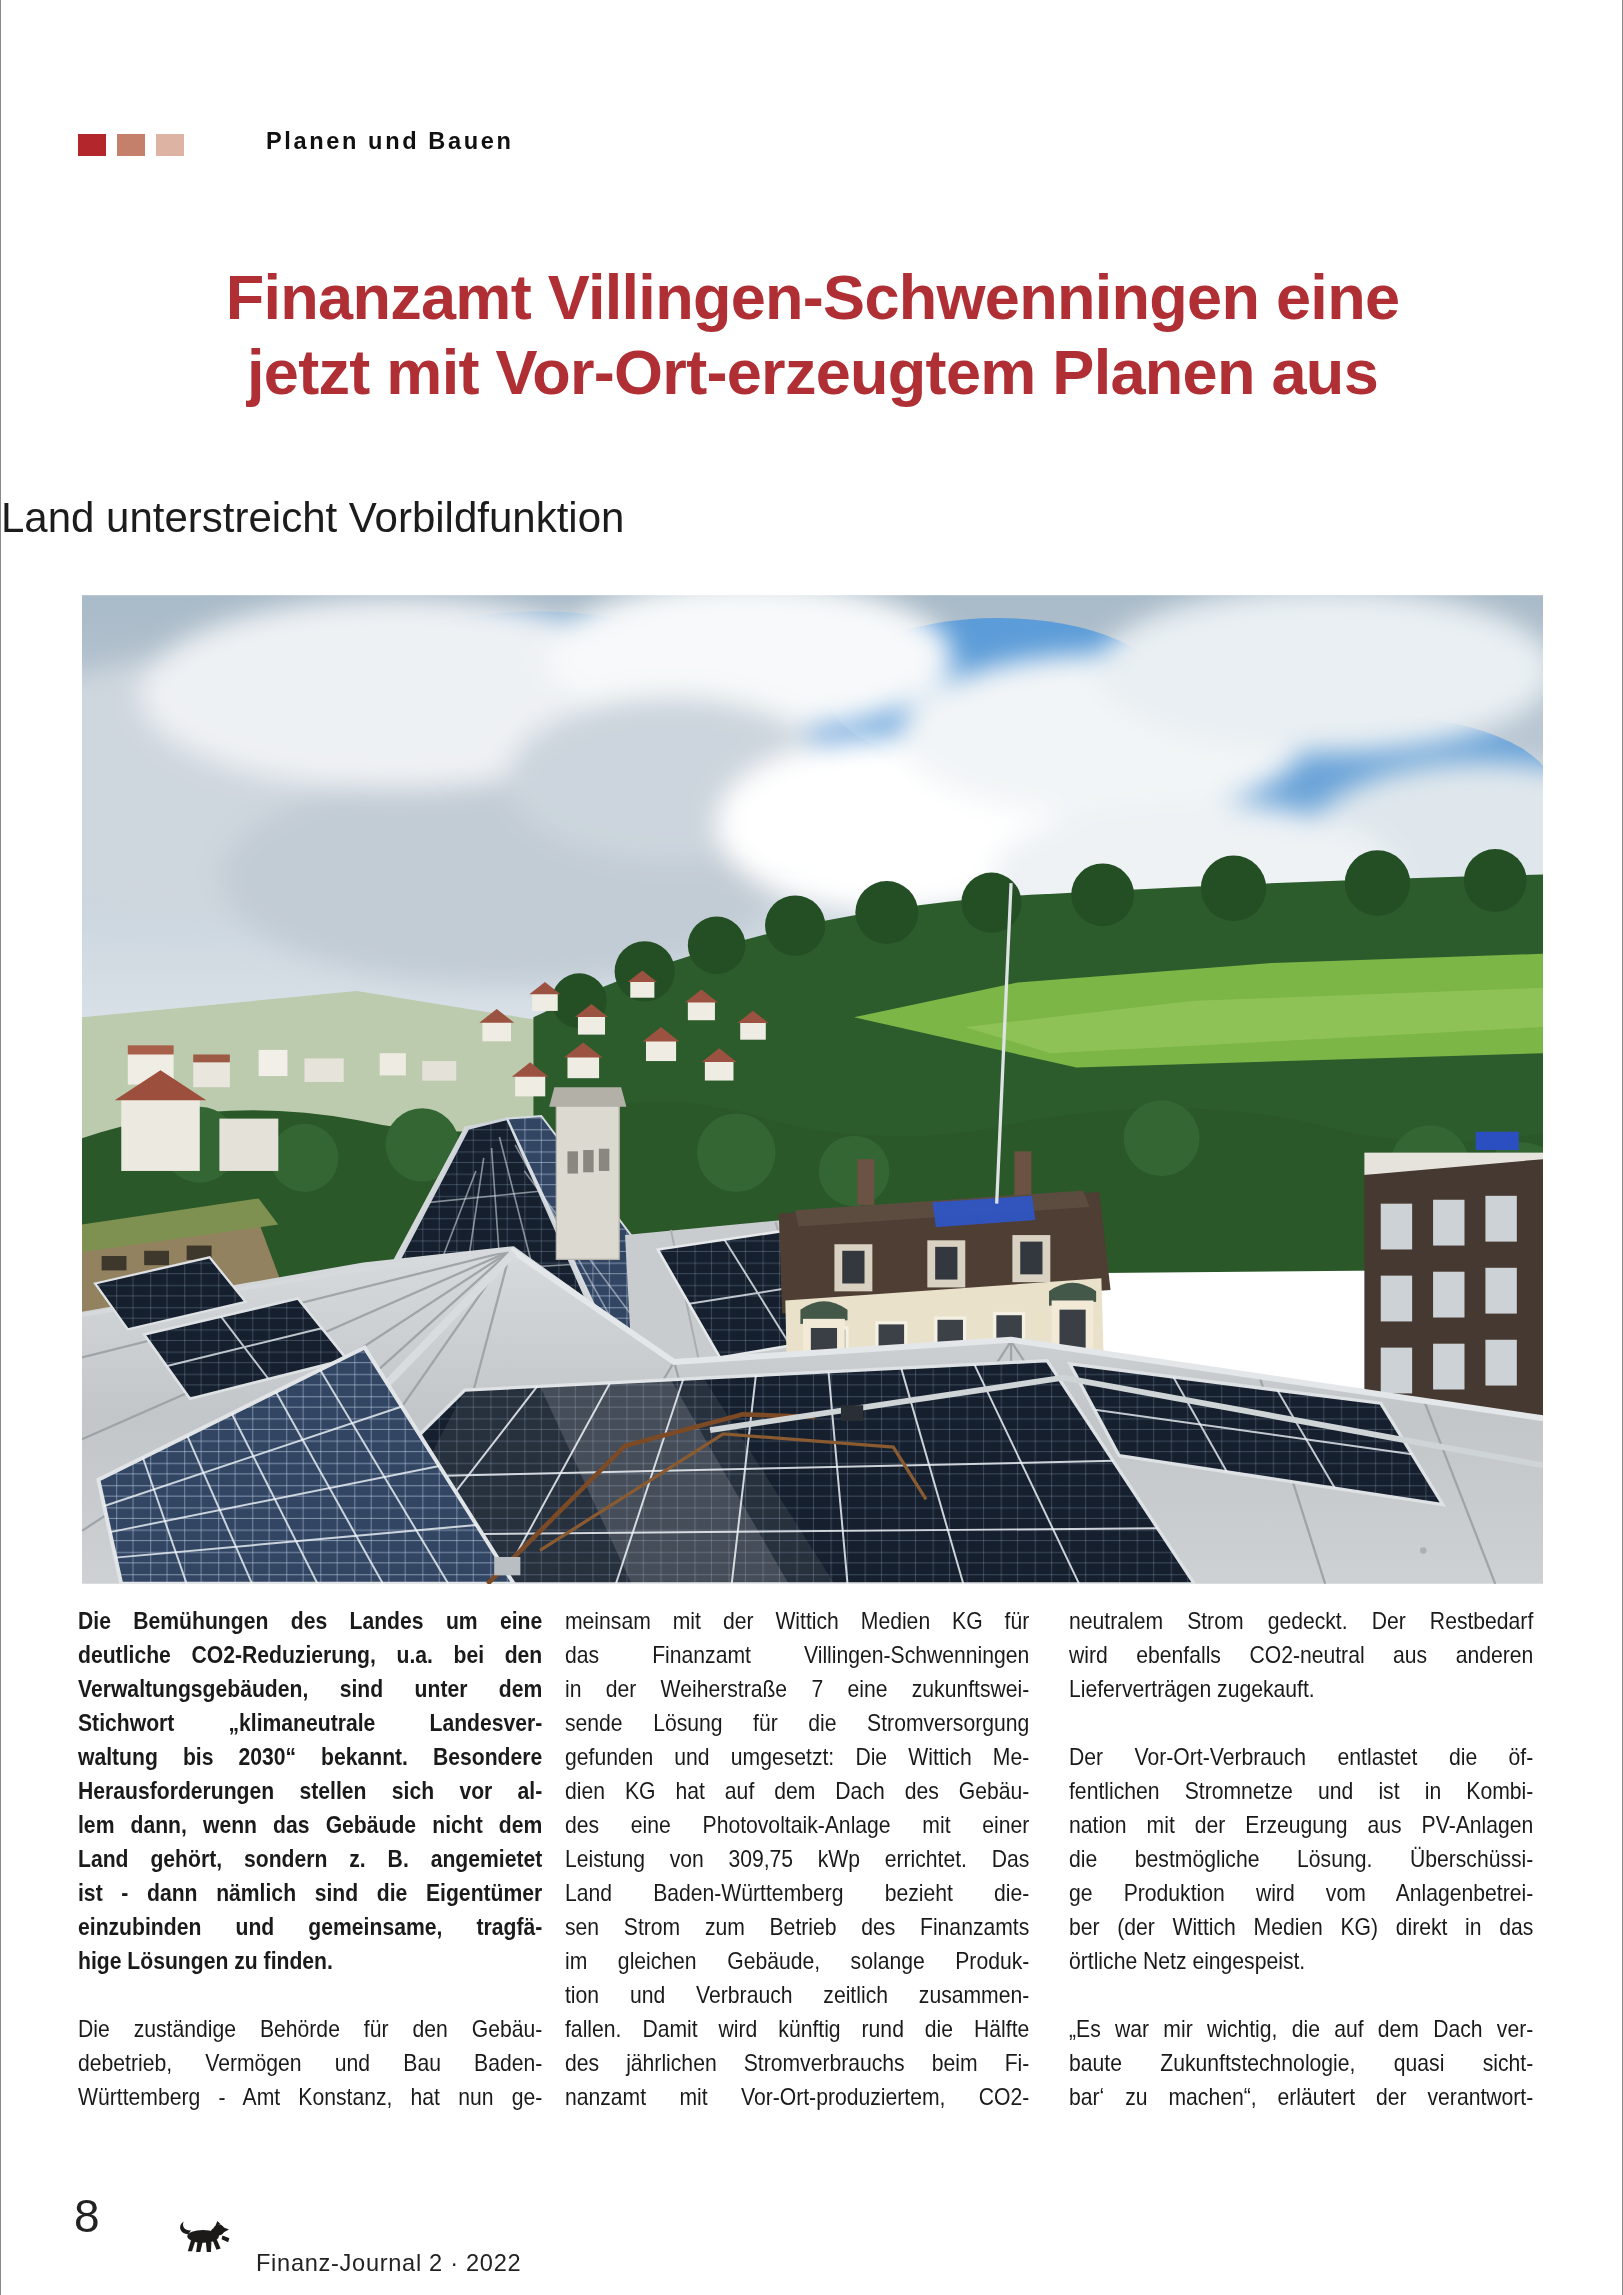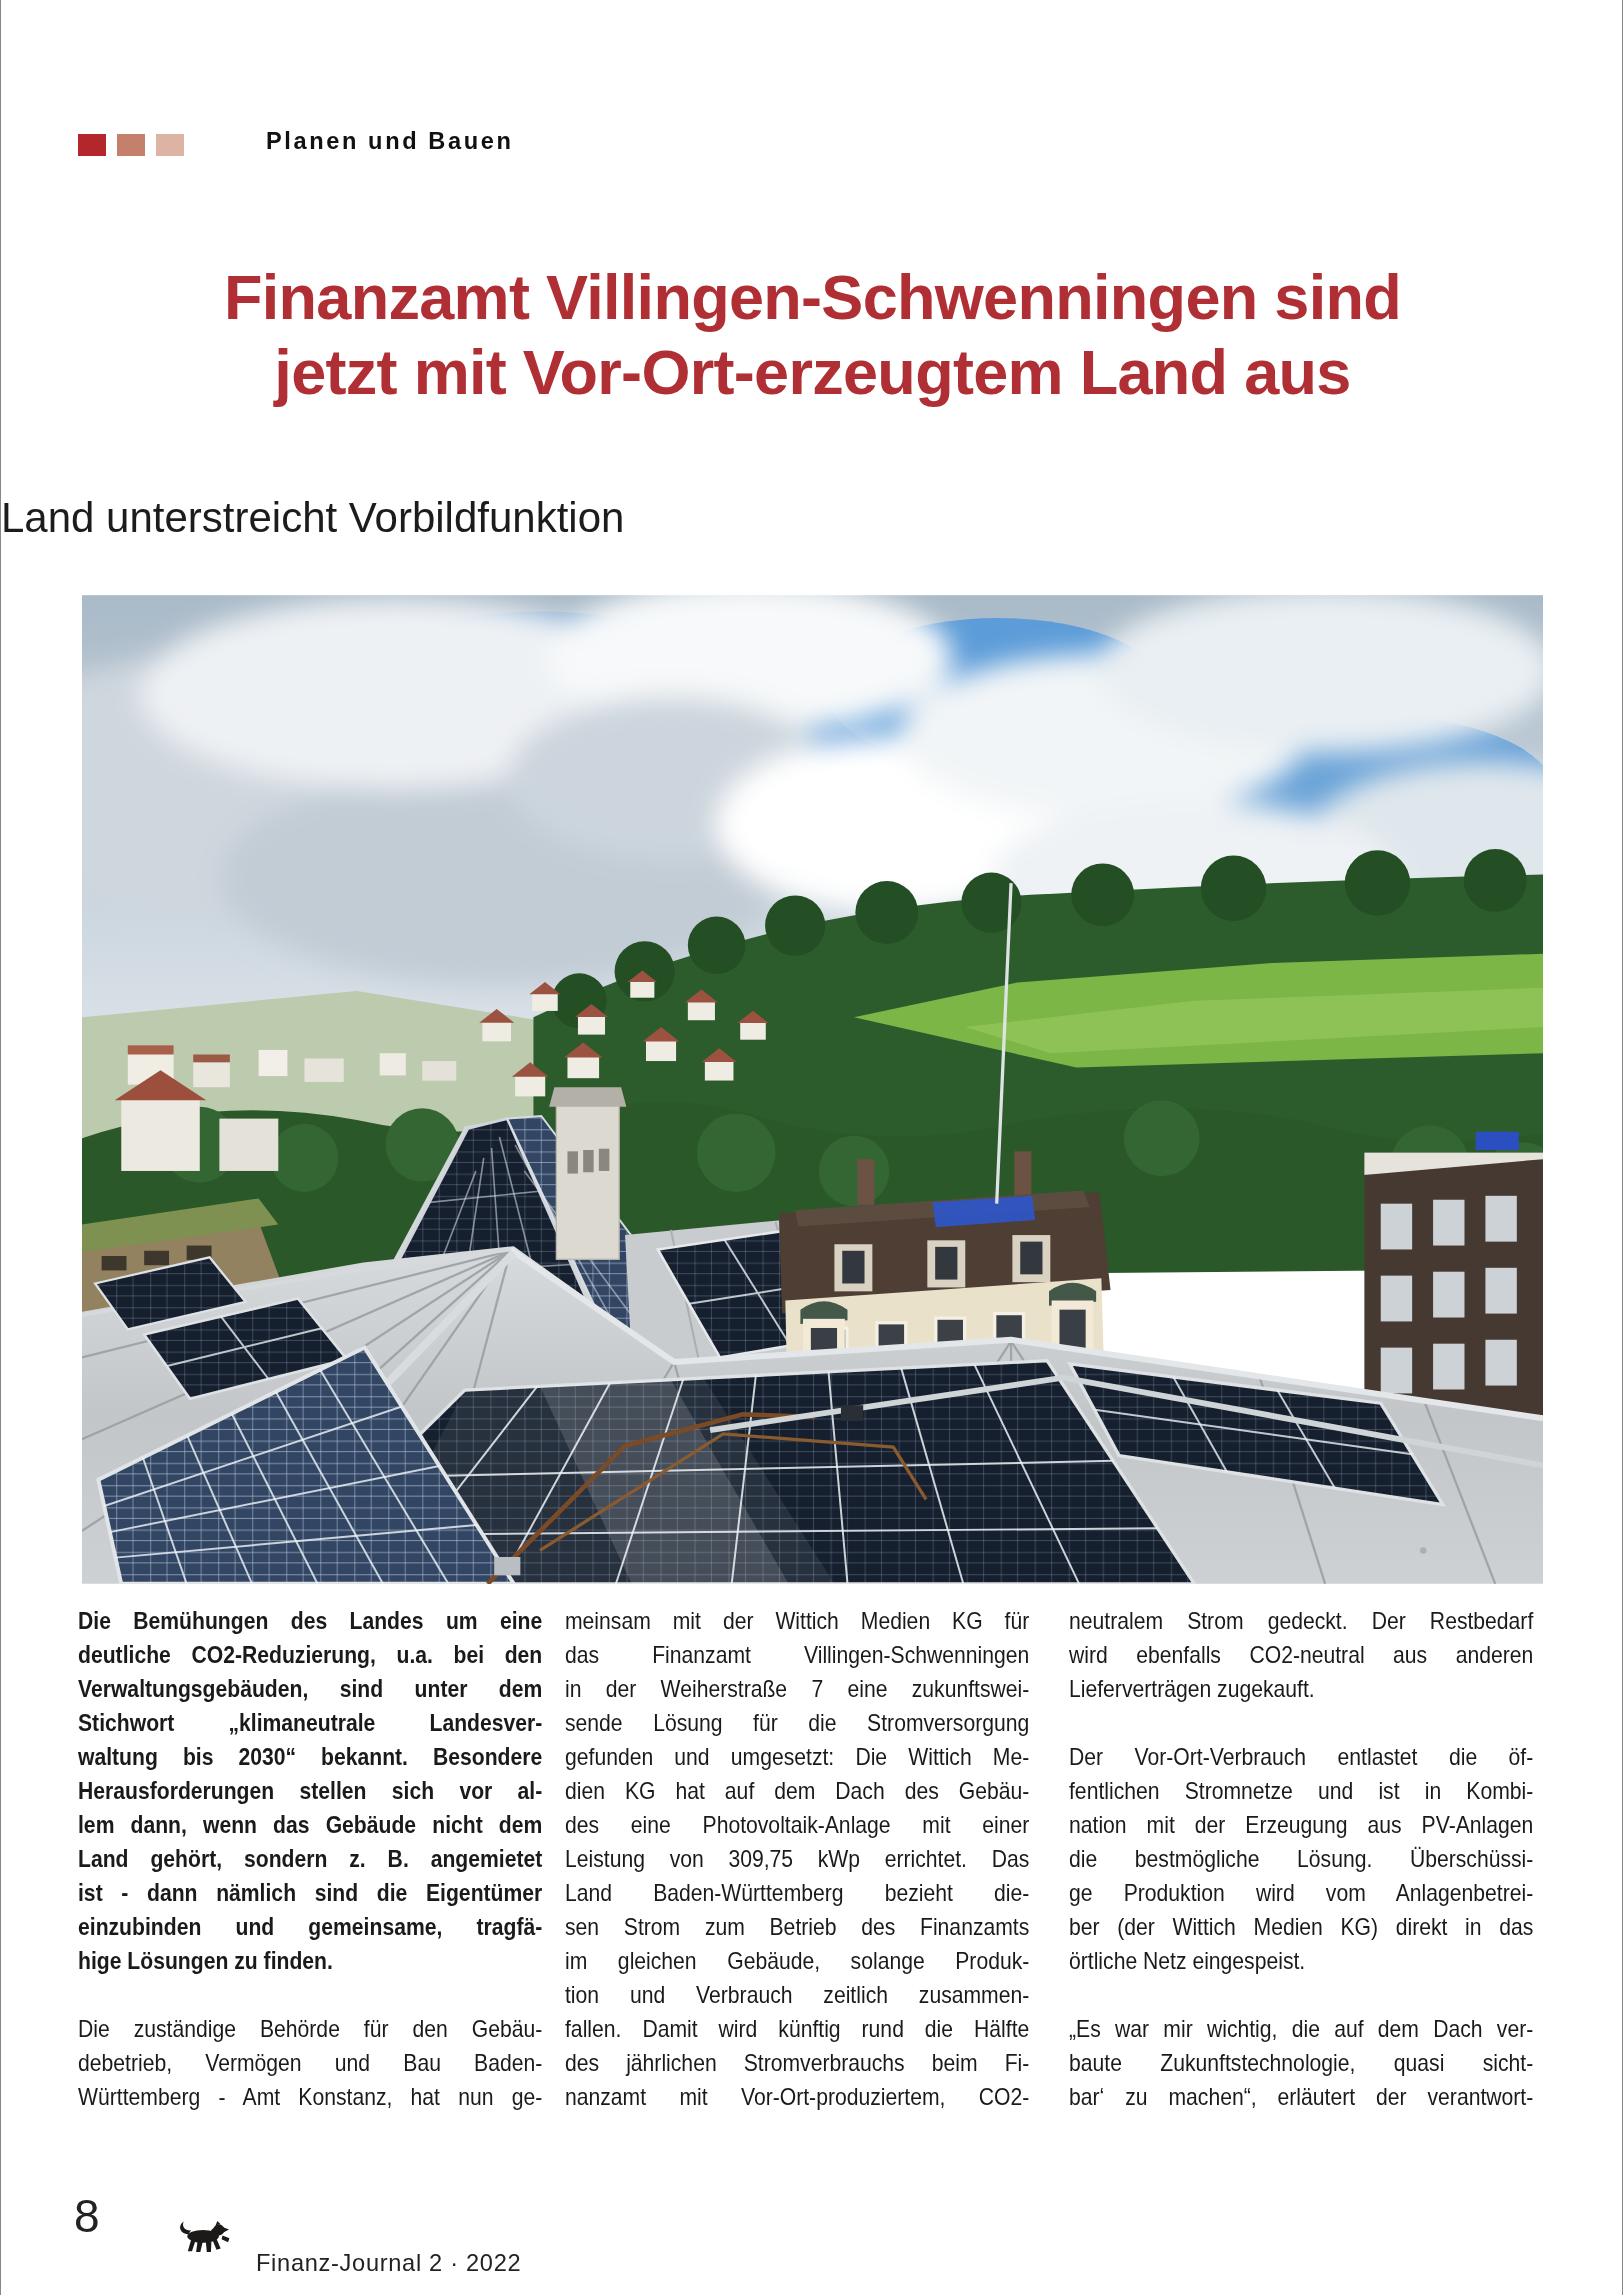--- a/index.html
+++ b/index.html
@@ -62,22 +62,22 @@
 <div class="page">
 
   <div class="kicker-squares">
     <div class="sq" style="background: rgb(178, 38, 44);"></div>
     <div class="sq" style="background: rgb(197, 128, 107);"></div>
     <div class="sq" style="background: rgb(221, 180, 164);"></div>
   </div>
   <div class="kicker-label">Planen und Bauen</div>
 
   <div class="title">
-    <div>Finanzamt Villingen-Schwenningen sind</div>
-    <div>jetzt mit Vor-Ort-erzeugtem Land aus</div>
+    <div>Finanzamt Villingen-Schwenningen eine</div>
+    <div>jetzt mit Vor-Ort-erzeugtem Planen aus</div>
   </div>
   <div class="subtitle">Land unterstreicht Vorbildfunktion</div>
 
   <svg class="photo" viewBox="0 0 2233 1511" xmlns="http://www.w3.org/2000/svg">
     <defs>
       <linearGradient id="skyG" x1="0" y1="0" x2="0" y2="1">
         <stop offset="0" stop-color="#a9bac8"></stop>
           <stop offset="1" stop-color="#e8edf1"></stop>
       </linearGradient>
       <linearGradient id="roofG" x1="0" y1="0" x2="0" y2="1">

